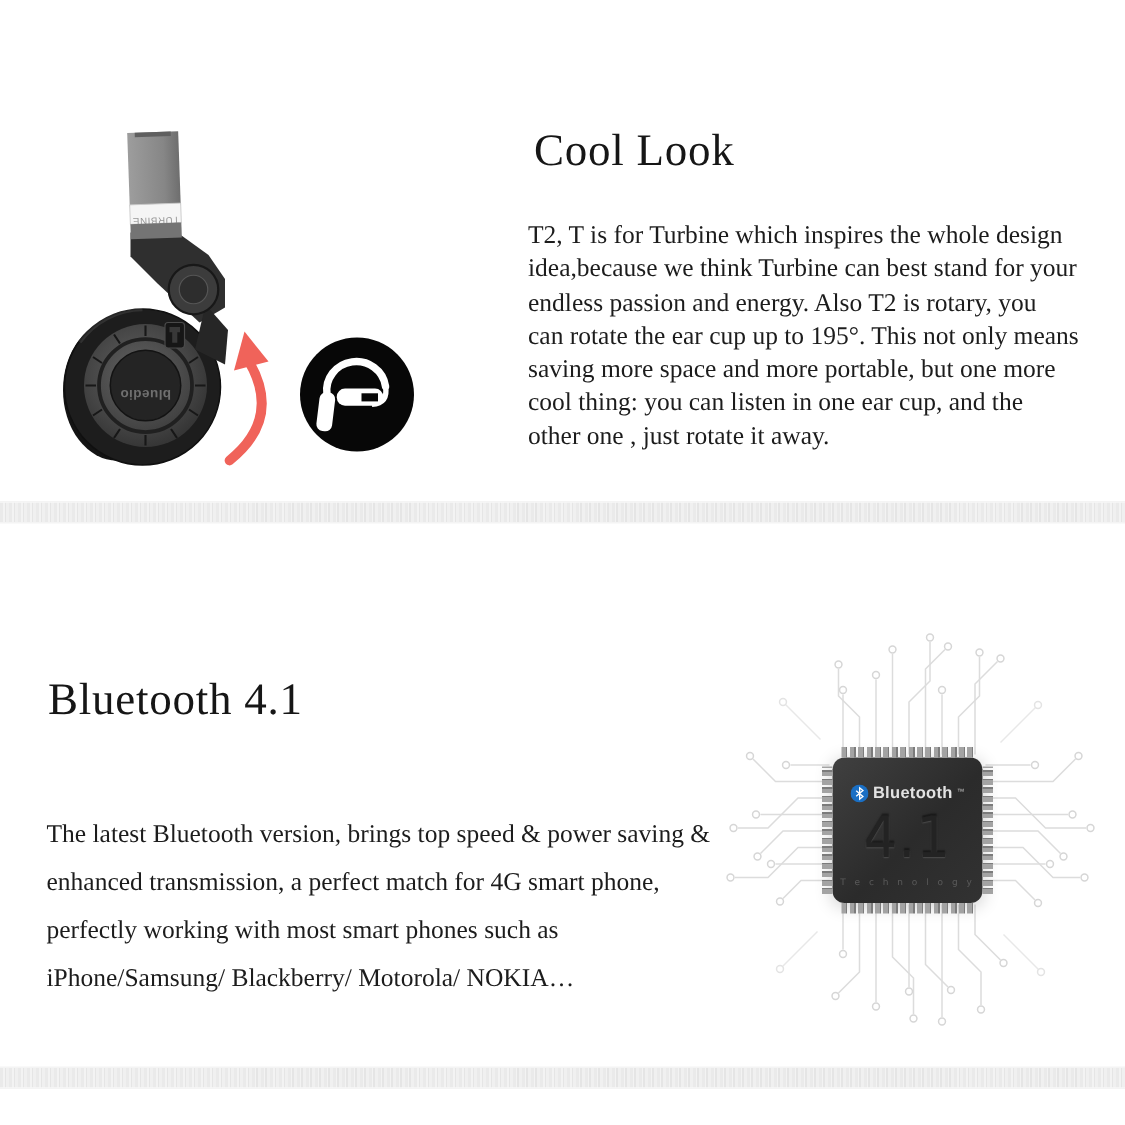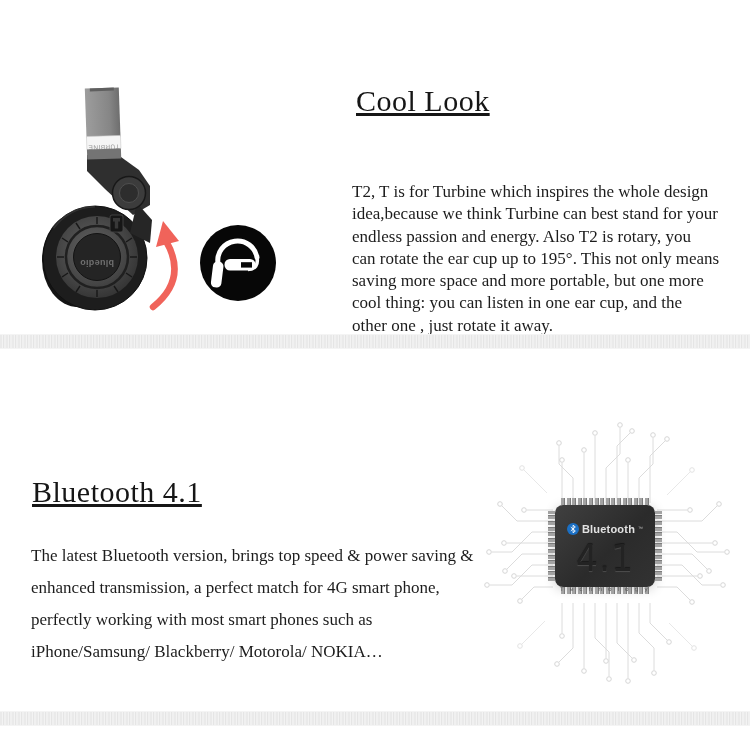--- a/index.html
+++ b/index.html
@@ -5,46 +5,46 @@
   html,body { margin:0; padding:0; }
   body {
     width:750px; height:750px; position:relative; background:#ffffff;
     font-family:"Liberation Serif", serif; overflow:hidden;
   }
   .abs { position:absolute; }
 
   
   .section-title {
     font-family:"Liberation Serif", serif;
-    font-size:30px; color:#161616; letter-spacing:0.5px; white-space:nowrap;text-decoration:underline;
+    font-size:30px; color:#161616; letter-spacing:0.5px; white-space:nowrap;
   }
   .body-text {
     font-family:"Liberation Serif", serif;
     font-size:17px; color:#1c1c1c; white-space:pre-line;
   }
   #cool-look-title  { left:356px; top:84px;  }
-  #cool-look-body   { left:352px; top:146px; width:385px; line-height:22.3px;margin-top:35px; }
-  #bluetooth-title  { left:32px;  top:450px;margin-top:25px; }
+  #cool-look-body   { left:352px; top:146px; width:385px; line-height:22.3px; }
+  #bluetooth-title  { left:32px;  top:450px; }
   #bluetooth-body   { left:31px;  top:540px; width:460px; line-height:32px; }
 
   
   .divider {
     left:0; width:750px; height:13px;
     background:repeating-linear-gradient(90deg,
       #eaeaea 0px, #eaeaea 2px, #f3f3f3 2px, #f3f3f3 3px,
       #e5e5e5 3px, #e5e5e5 4px, #f0f0f0 4px, #f0f0f0 6px);
     border-top:1px solid #f4f4f4; border-bottom:1px solid #f4f4f4;
   }
   #divider-top    { top:334px; }
   #divider-bottom { top:711px; }
 
   
   #chip-wrap { left:462px; top:408px; width:290px; height:300px; }
   #chip-body {
-    position:absolute; left:93px; top:97px; width:100px; height:82px;
+    position:absolute; left:93px; top:97px; width:100px; height:97px;
     background:linear-gradient(135deg,#404040,#2b2b2b 55%,#323232);
     border-radius:8px; box-shadow:0 2px 12px rgba(0,0,0,0.20);
   }
   .pins-h { position:absolute; height:7px; left:6px; right:6px;
     background:repeating-linear-gradient(90deg,#a3a3a3 0 3px,#7b7b7b 3px 4px,rgba(0,0,0,0) 4px 5.6px); }
   .pins-v { position:absolute; width:7px; top:6px; bottom:6px;
     background:repeating-linear-gradient(0deg,#a3a3a3 0 3px,#7b7b7b 3px 4px,rgba(0,0,0,0) 4px 5.6px); }
   #pins-top    { top:-7px; }
   #pins-bottom { bottom:-7px; }
   #pins-left   { left:-7px; }

